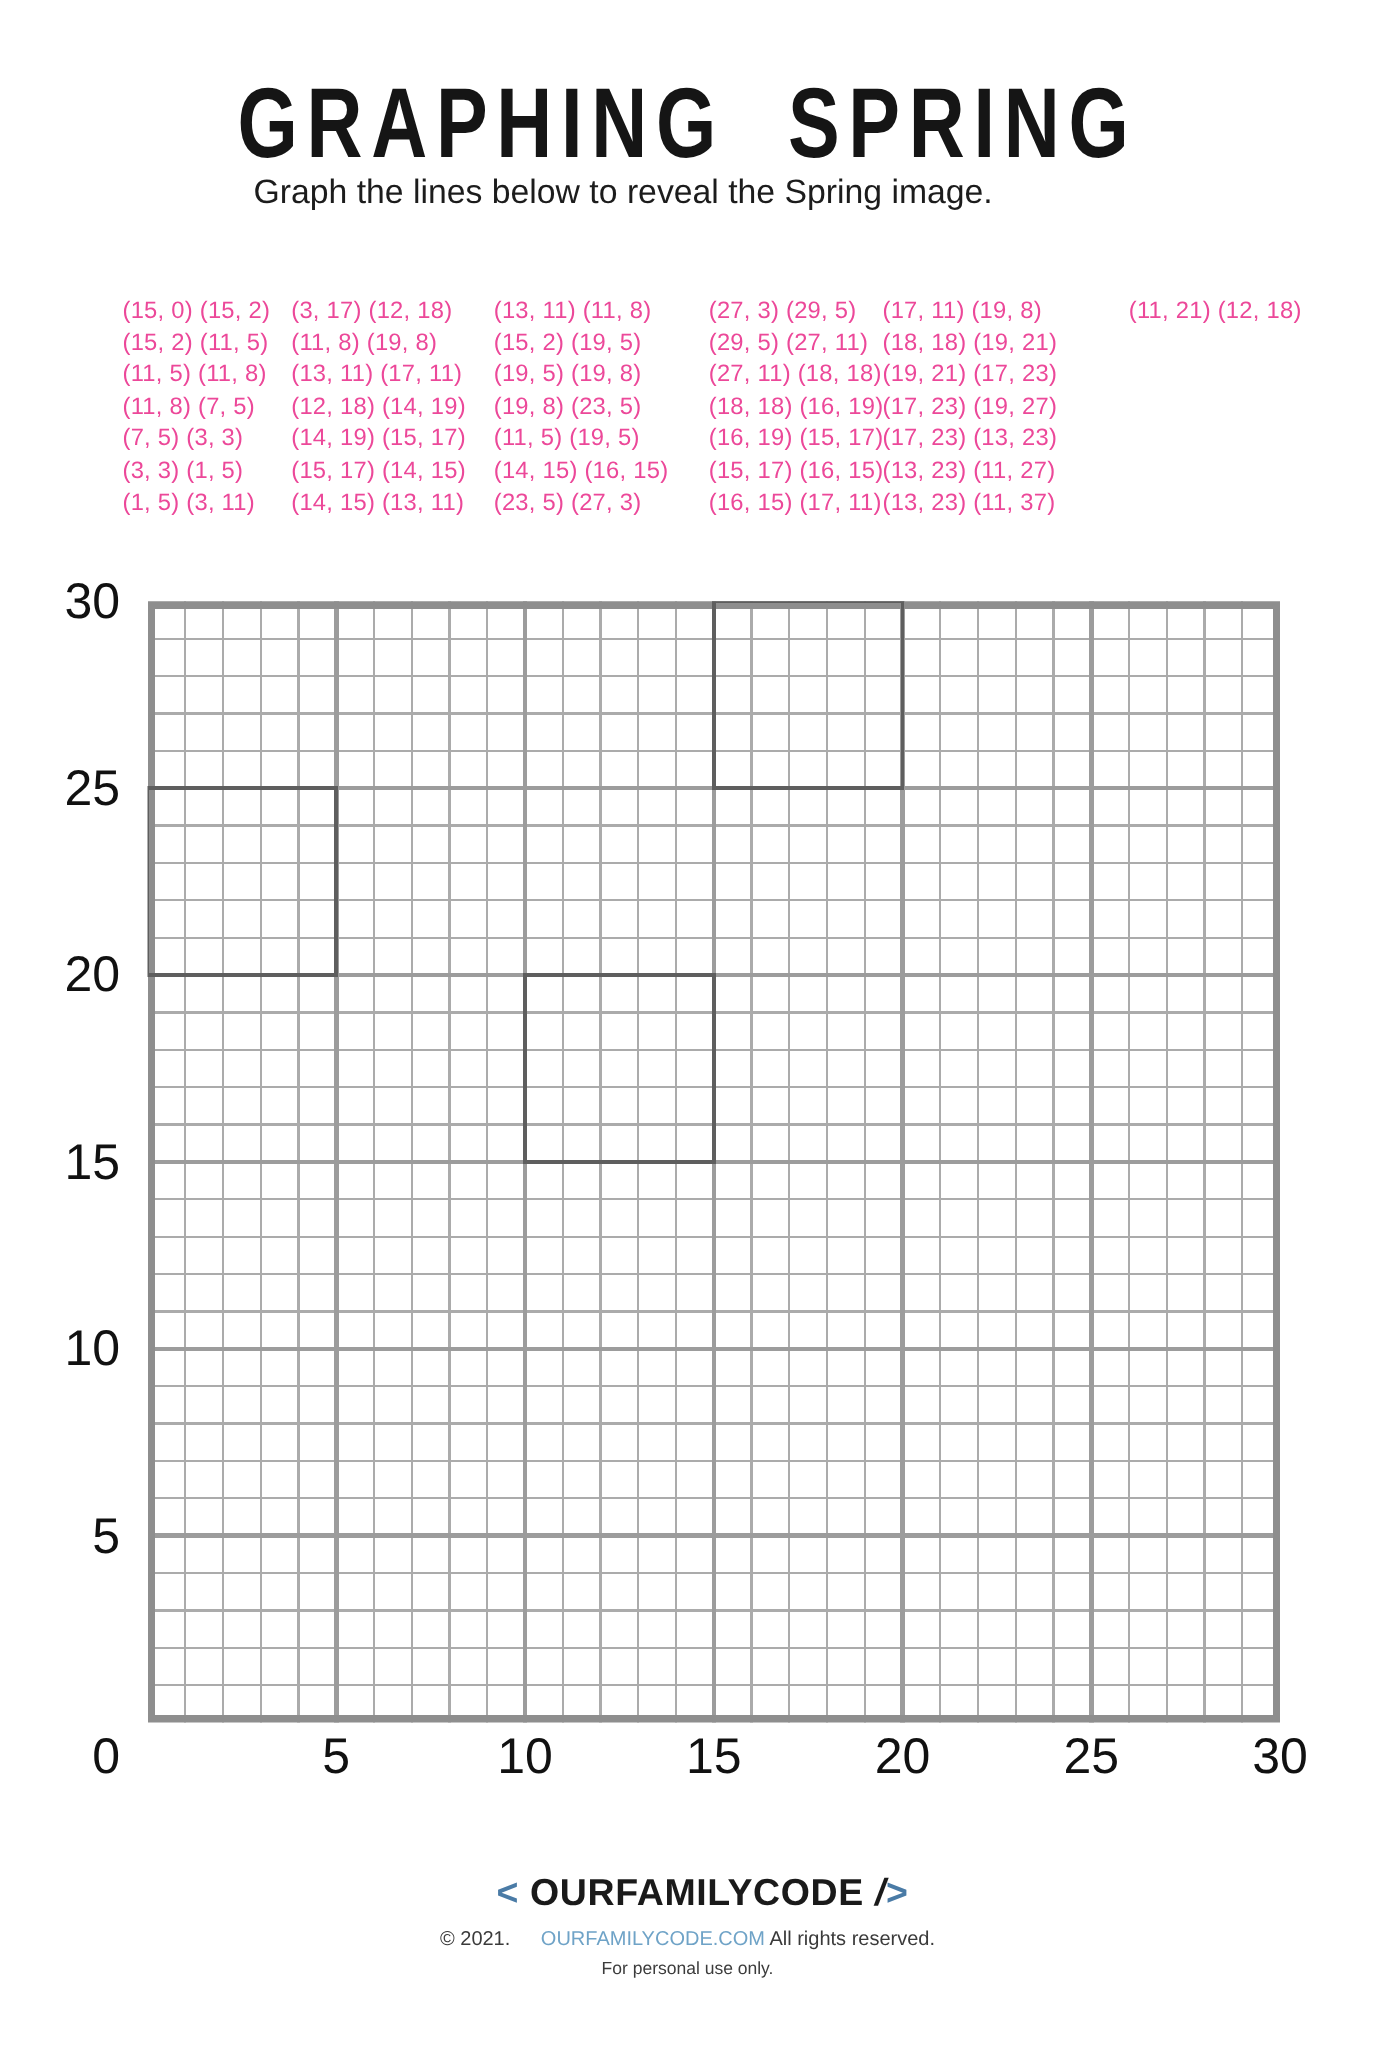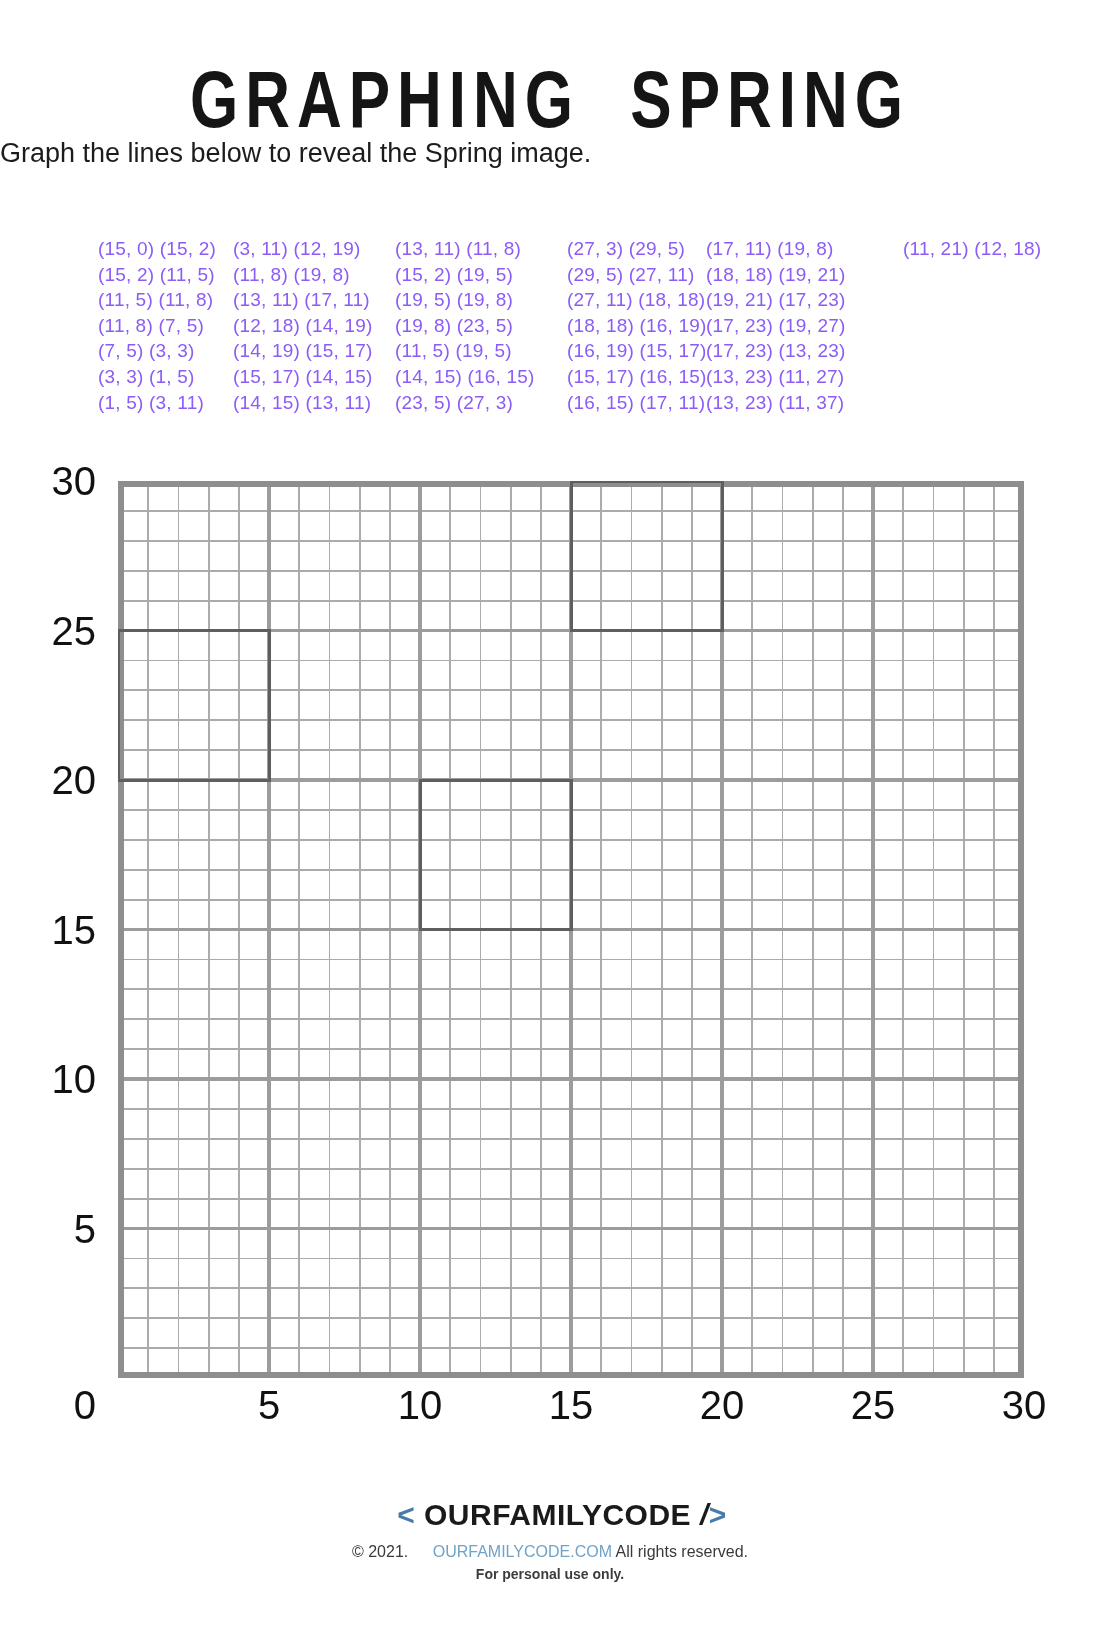--- a/index.html
+++ b/index.html
@@ -2,63 +2,63 @@
 <html><head>
 <meta charset="utf-8">
 <style>
   html,body{margin:0;padding:0;background:#fff;}
   .page{position:relative;width:1100px;height:1650px;background:#ffffff;overflow:hidden;
         font-family:"Liberation Sans", sans-serif;color:#1b1b1b;}
 
   .title{position:absolute;top:54px;left:0;width:1100px;text-align:center;
          font-size:62px;font-weight:bold;letter-spacing:7px;word-spacing:26px;
          color:#151515;transform:scaleY(1.28);transform-origin:top center;white-space:nowrap;}
-  .subtitle{position:absolute;top:138px;left:0;width:997px;
+  .subtitle{position:absolute;top:138px;left:0;width:997px;text-align:center;
             font-size:27px;color:#1c1c1c;}
 
   .coords{position:absolute;top:0;left:0;width:1100px;height:420px;}
   .coord-col{position:absolute;top:236px;white-space:nowrap;}
-  .coord-line{display:block;font-size:19px;line-height:25.6px;color:#8b5cf6;letter-spacing:0.2px;}
+  .coord-line{display:block;font-size:19px;line-height:25.6px;color:#ec4899;letter-spacing:0.2px;}
 
   .grid-wrap{position:absolute;left:118px;top:481px;width:906px;height:897px;}
   .grid-wrap svg{display:block;}
 
   .ytick,.origin{position:absolute;left:18px;width:78px;text-align:right;
         font-size:40px;color:#111;height:50px;line-height:50px;}
   .xtick{position:absolute;width:90px;text-align:center;top:1382px;
         font-size:40px;color:#111;height:46px;line-height:46px;}
   .origin{top:1382px;line-height:46px;height:46px;}
 
   .footer-logo{position:absolute;top:1498px;left:0;width:1100px;text-align:center;
         font-size:30px;font-weight:bold;letter-spacing:0.5px;color:#1a1a1a;white-space:nowrap;padding-left:12px;}
   .footer-copy{position:absolute;top:1543px;left:0;width:1100px;text-align:center;
         font-size:16px;color:#3a3a3a;}
   .footer-usage{position:absolute;top:1566px;left:0;width:1100px;text-align:center;
-        font-size:14px;color:#3c3c3c;font-weight:bold;}
+        font-size:14px;color:#3c3c3c;}
 </style>
 </head>
 <body>
 
 <div class="page">
 
   <div class="title">GRAPHING SPRING</div>
   <div class="subtitle">Graph the lines below to reveal the Spring image.</div>
 
   <div class="coords" id="coords">
       <div class="coord-col" style="left: 98px;">
         <span class="coord-line">(15, 0) (15, 2)</span>
         <span class="coord-line">(15, 2) (11, 5)</span>
         <span class="coord-line">(11, 5) (11, 8)</span>
         <span class="coord-line">(11, 8) (7, 5)</span>
         <span class="coord-line">(7, 5) (3, 3)</span>
         <span class="coord-line">(3, 3) (1, 5)</span>
         <span class="coord-line">(1, 5) (3, 11)</span>
       </div>
       <div class="coord-col" style="left: 233px;">
-        <span class="coord-line">(3, 11) (12, 19)</span>
+        <span class="coord-line">(3, 17) (12, 18)</span>
         <span class="coord-line">(11, 8) (19, 8)</span>
         <span class="coord-line">(13, 11) (17, 11)</span>
         <span class="coord-line">(12, 18) (14, 19)</span>
         <span class="coord-line">(14, 19) (15, 17)</span>
         <span class="coord-line">(15, 17) (14, 15)</span>
         <span class="coord-line">(14, 15) (13, 11)</span>
       </div>
       <div class="coord-col" style="left: 395px;">
         <span class="coord-line">(13, 11) (11, 8)</span>
         <span class="coord-line">(15, 2) (19, 5)</span>

